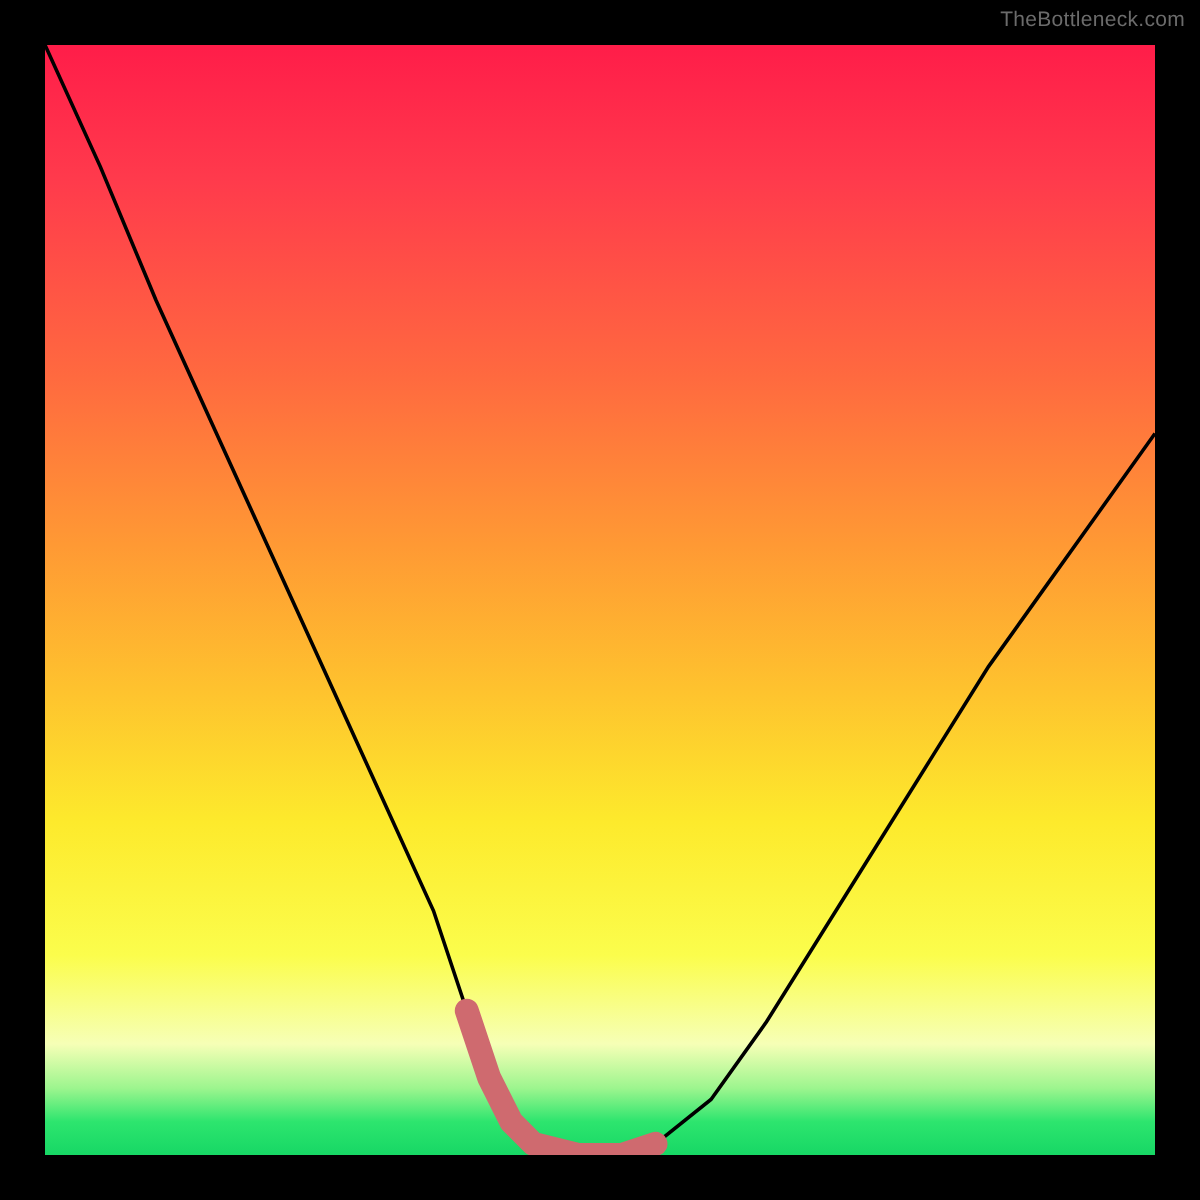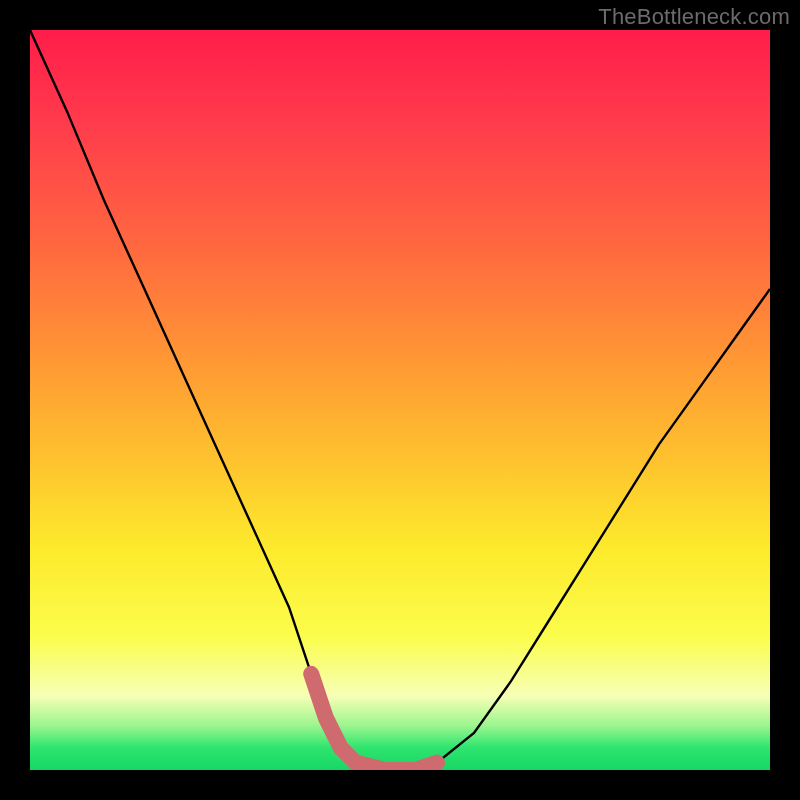--- a/index.html
+++ b/index.html
@@ -41,21 +41,21 @@
       #9cf58e 94%,
       #2de56e 97%,
       #17d765 100%
     );
   }
   .watermark {
     position: absolute;
     top: 4px;
     right: 10px;
     color: #6b6b6b;
-    font-size: 22px;
+    font-size: 14px;
     font-weight: 500;
     letter-spacing: 0.2px;
     user-select: none;
   }
   svg.curves {
     position: absolute;
     inset: 0;
   }
 </style>
 </head>

